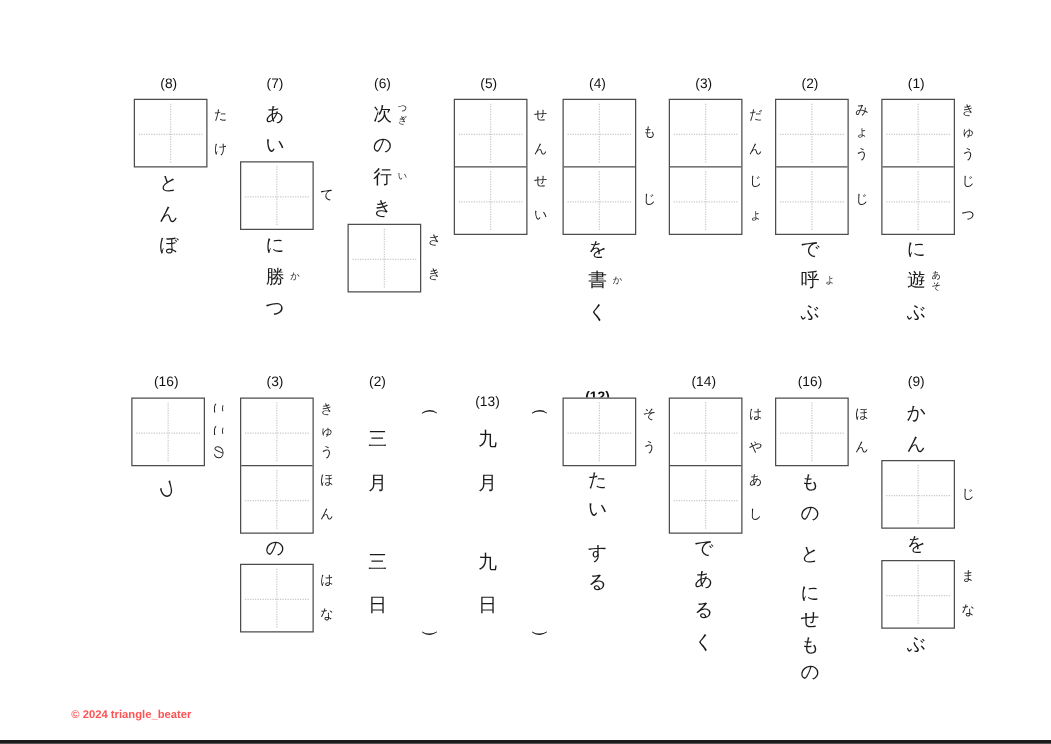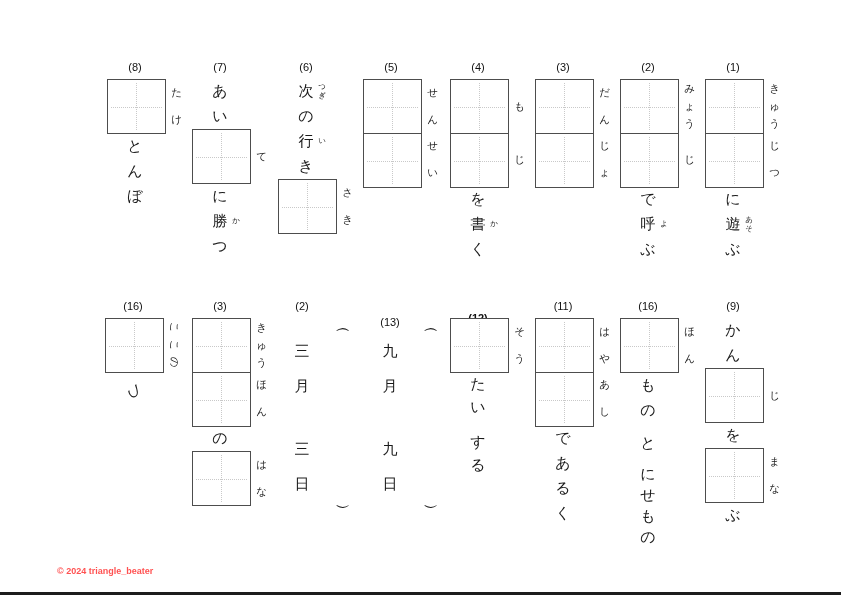--- a/index.html
+++ b/index.html
@@ -174,21 +174,21 @@
     </div>
     <div class="furi" style="left: 681.5px; top: 325.25px;">ほ</div>
     <div class="furi" style="left: 681.5px; top: 351.75px;">ん</div>
     <div class="tchar" style="left: 635.5px; top: 373px; height: 25px; line-height: 25px;">も</div>
     <div class="tchar" style="left: 635.5px; top: 398px; height: 25px; line-height: 25px;">の</div>
     <div class="tchar" style="left: 635.5px; top: 431px; height: 25px; line-height: 25px;">と</div>
     <div class="tchar" style="left: 635.5px; top: 464px; height: 21px; line-height: 21px;">に</div>
     <div class="tchar" style="left: 635.5px; top: 485px; height: 21px; line-height: 21px;">せ</div>
     <div class="tchar" style="left: 635.5px; top: 506px; height: 21px; line-height: 21px;">も</div>
     <div class="tchar" style="left: 635.5px; top: 527px; height: 21px; line-height: 21px;">の</div>
-    <div class="prob-label" style="left: 539px; top: 300px;">(11)</div>
+    <div class="prob-label" style="left: 539px; top: 300px;">(14)</div>
     <div class="boxcol" style="left: 534.5px; top: 318px;">
       <div class="boxcell"></div>
       <div class="boxcell"></div>
     </div>
     <div class="furi" style="left: 596.5px; top: 325.25px;">は</div>
     <div class="furi" style="left: 596.5px; top: 351.75px;">や</div>
     <div class="furi" style="left: 596.5px; top: 378.25px;">あ</div>
     <div class="furi" style="left: 596.5px; top: 404.75px;">し</div>
     <div class="tchar" style="left: 550.5px; top: 426px; height: 25px; line-height: 25px;">で</div>
     <div class="tchar" style="left: 550.5px; top: 451px; height: 25px; line-height: 25px;">あ</div>

